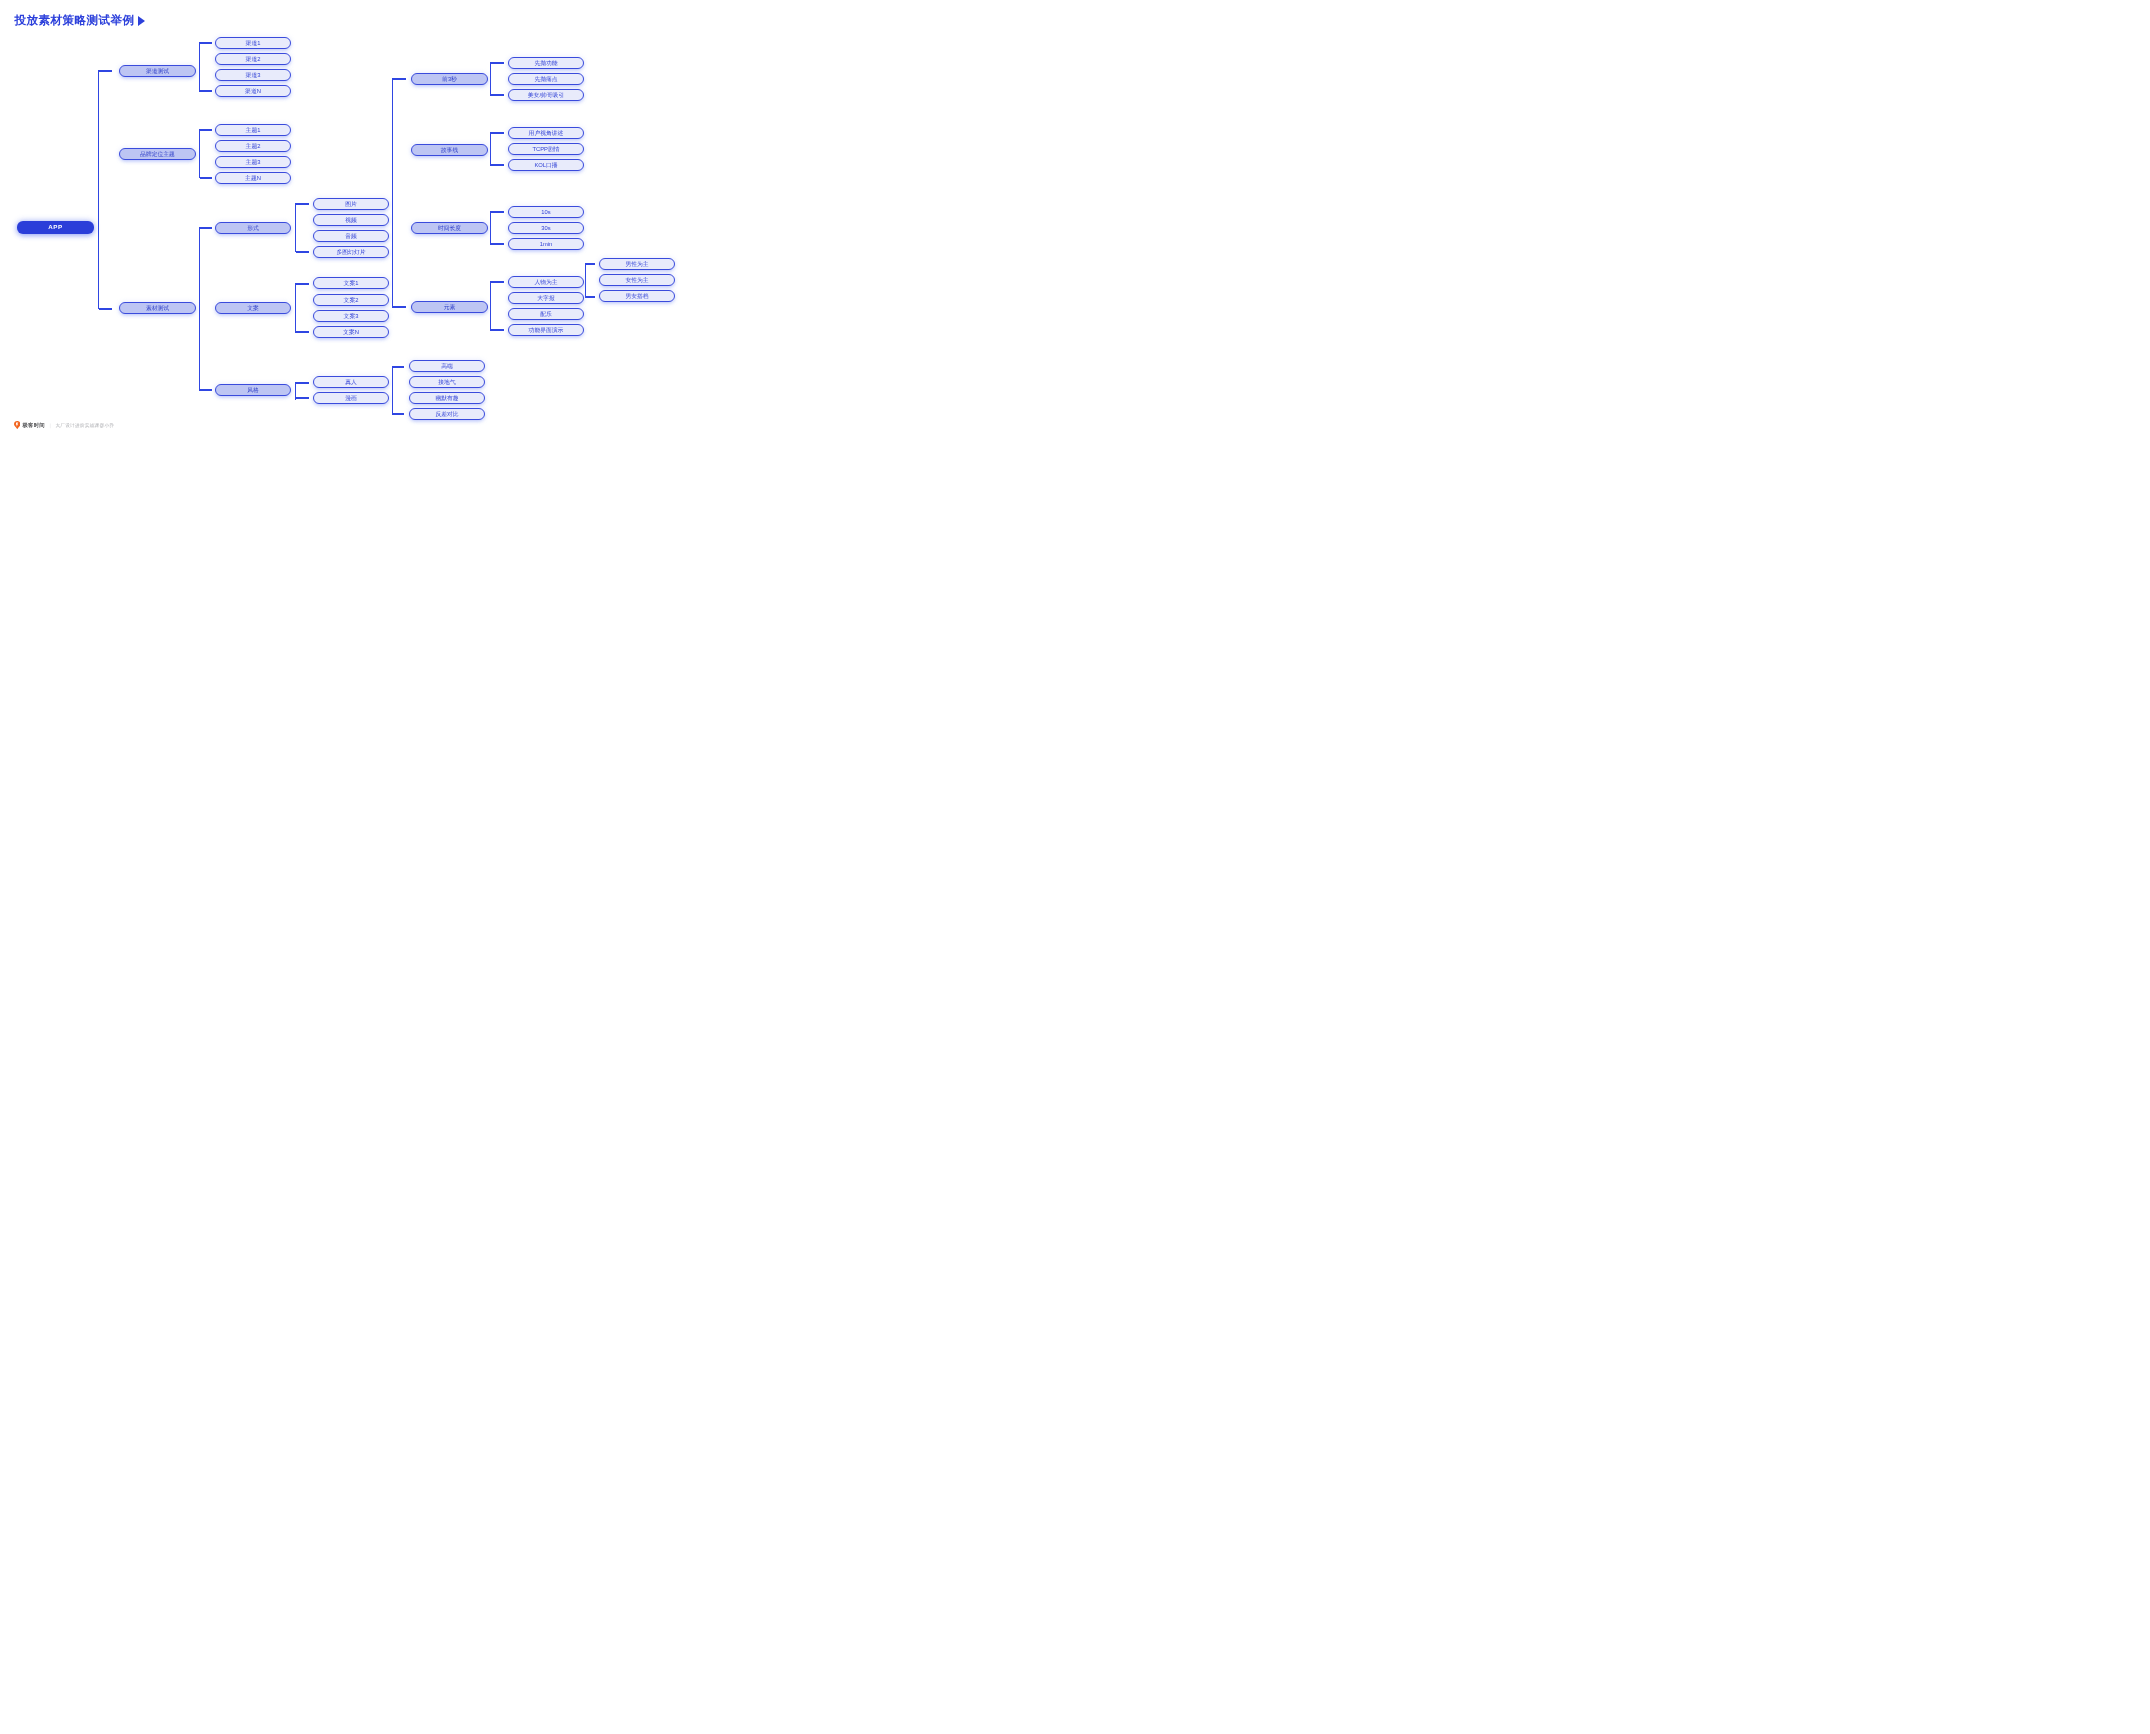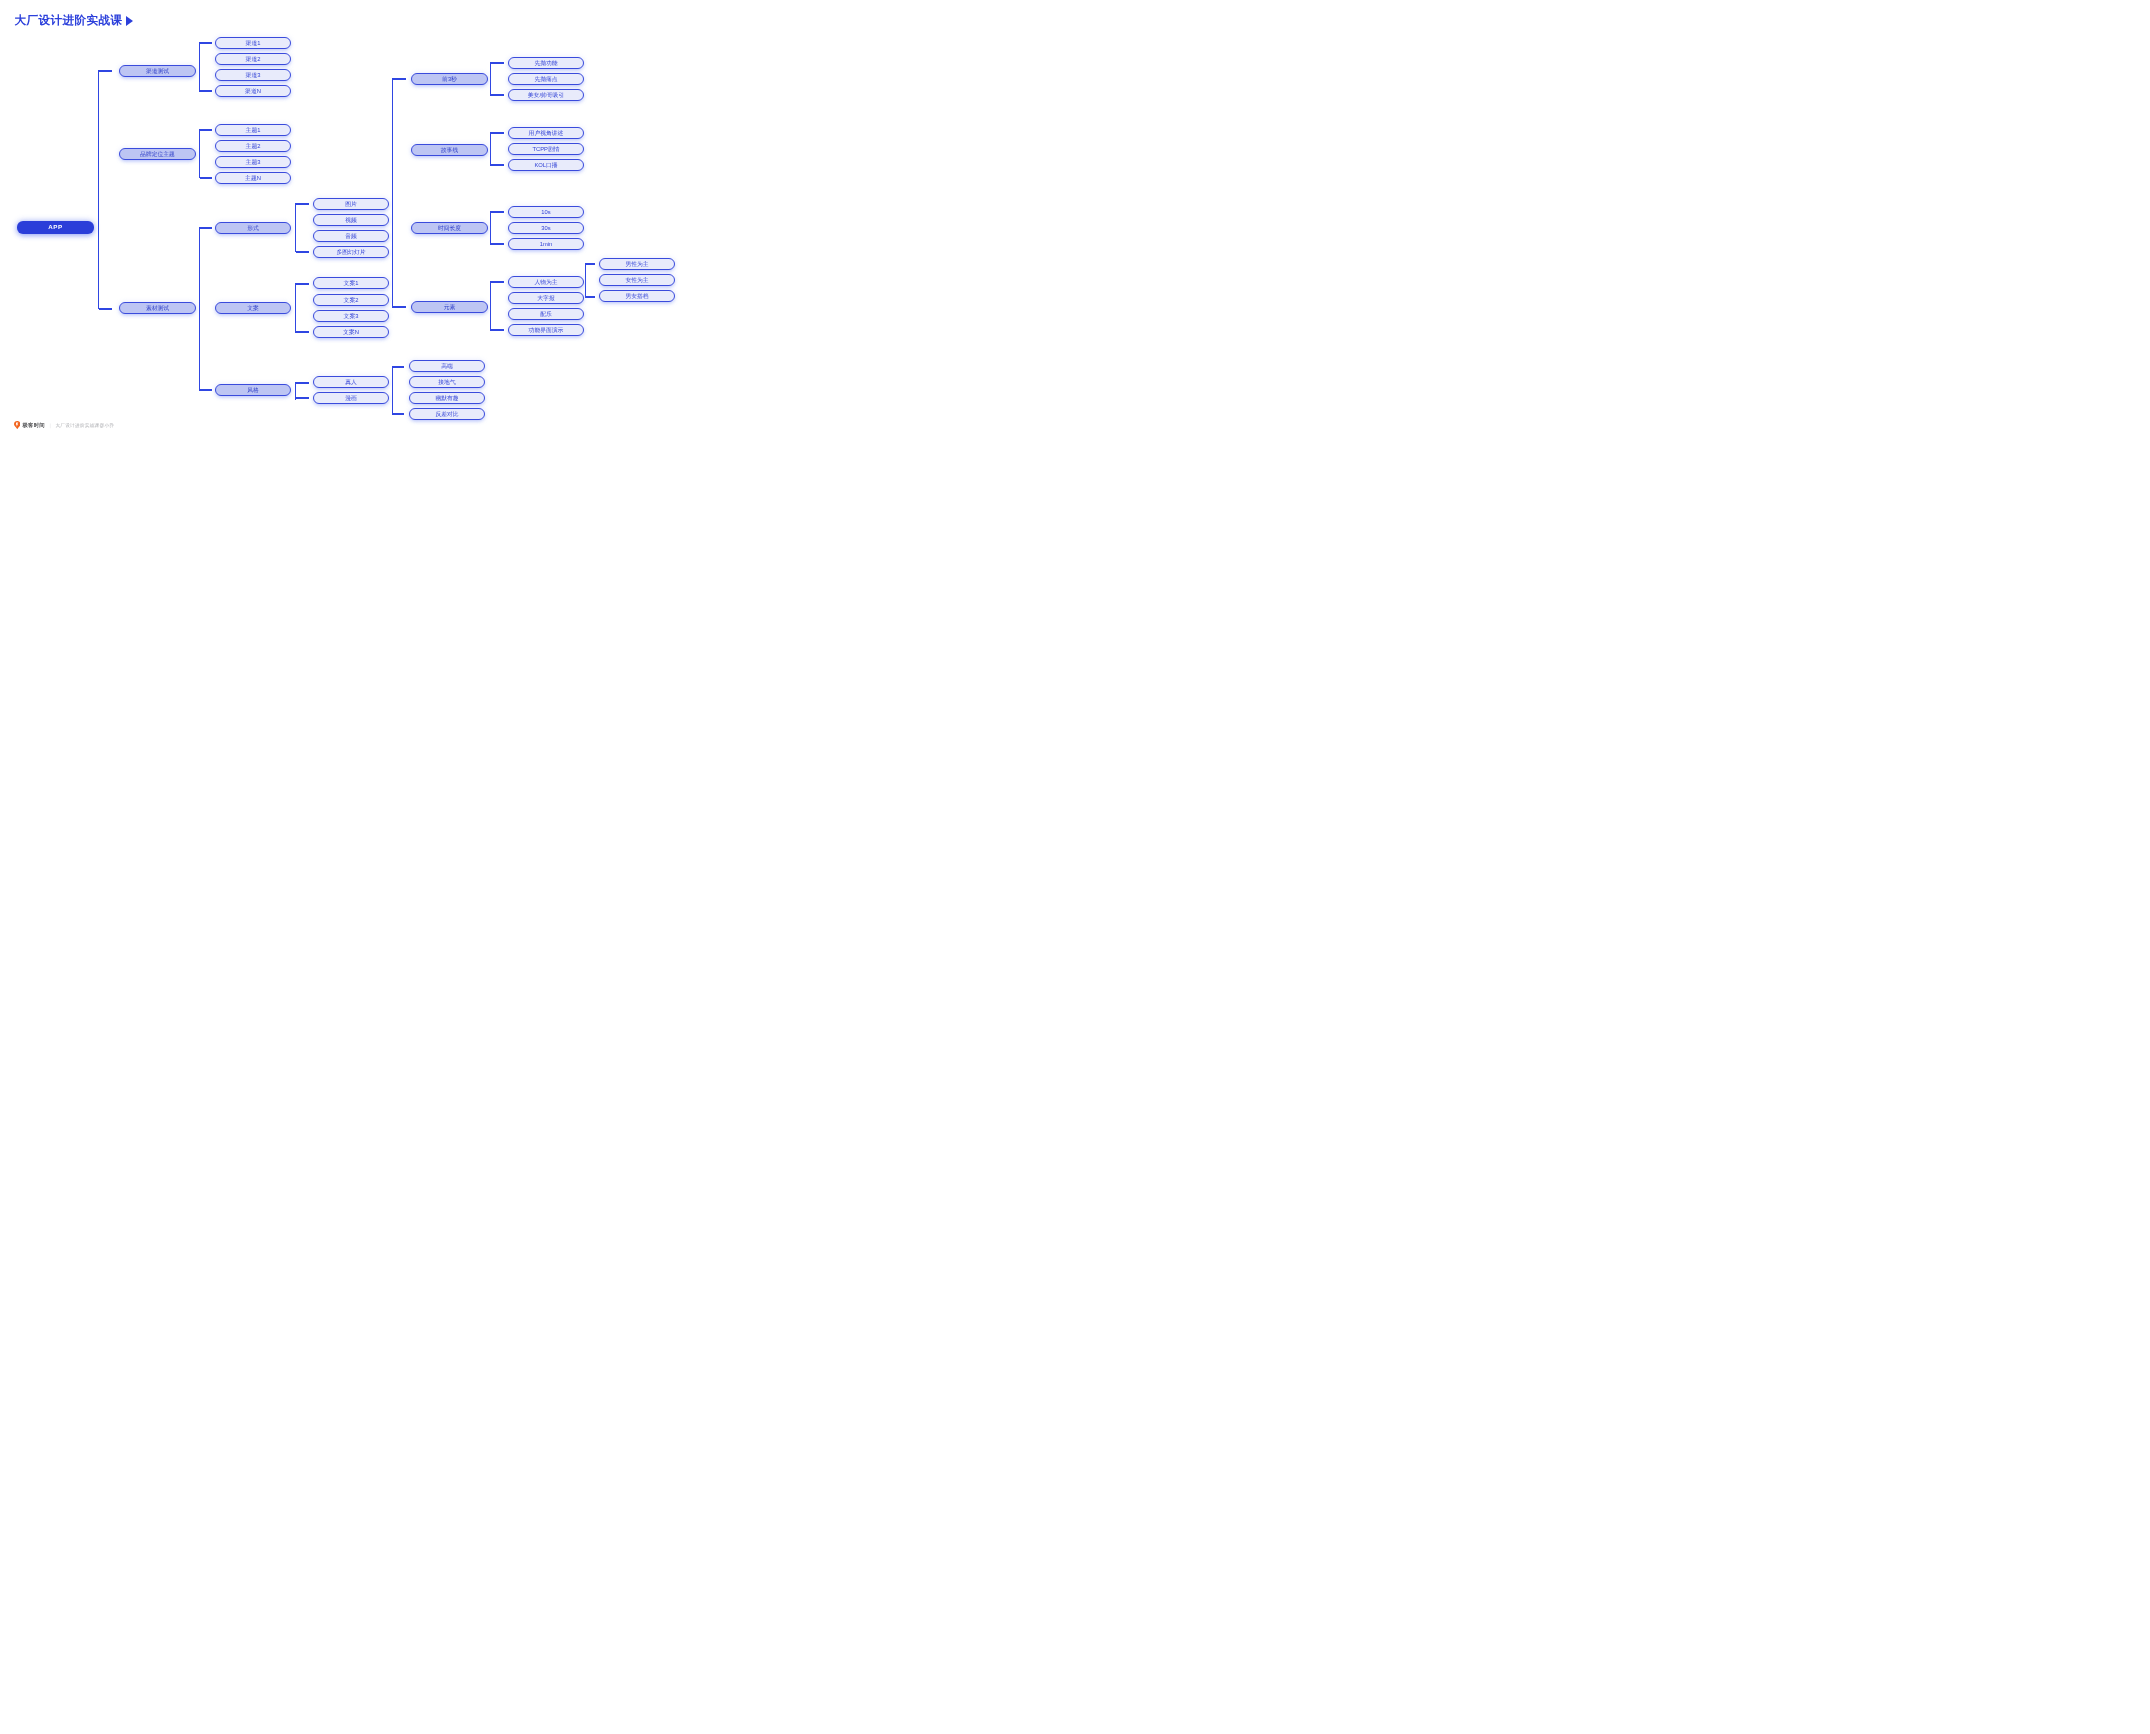--- a/index.html
+++ b/index.html
@@ -34,21 +34,21 @@
   .footer .logo{width:6.5px;height:8.2px;margin-right:2.2px;}
   .footer .brand{font-size:5.4px;font-weight:bold;color:#58595B;letter-spacing:0.2px;}
   .footer .divider{color:#D6D6D8;font-size:4.7px;margin:0 3px;}
   .footer .course{font-size:4.7px;color:#ABACB0;letter-spacing:0.2px;}
 </style>
 </head>
 <body>
 
 <div id="canvas">
   <div class="page-title">
-    <span>大厂设计进阶实战课</span>
+    <span>投放素材策略测试举例</span>
     <span class="title-arrow"></span>
   </div>
 
   <div class="footer">
     <svg class="logo" viewBox="0 0 30 38">
       <path d="M15 0 C23.5 0 30 6 30 14.5 C30 21 26 26 21.5 29.5 L15 38 L8.5 29.5 C4 26 0 21 0 14.5 C0 6 6.5 0 15 0 Z" fill="#F2641E"></path>
       <path d="M10 7 L20 7 L14.5 15 L19 15 L10.5 27 L13 17.5 L8.5 17.5 Z" fill="#FFFFFF"></path>
     </svg>
     <span class="brand">极客时间</span>
     <span class="divider">｜</span>

